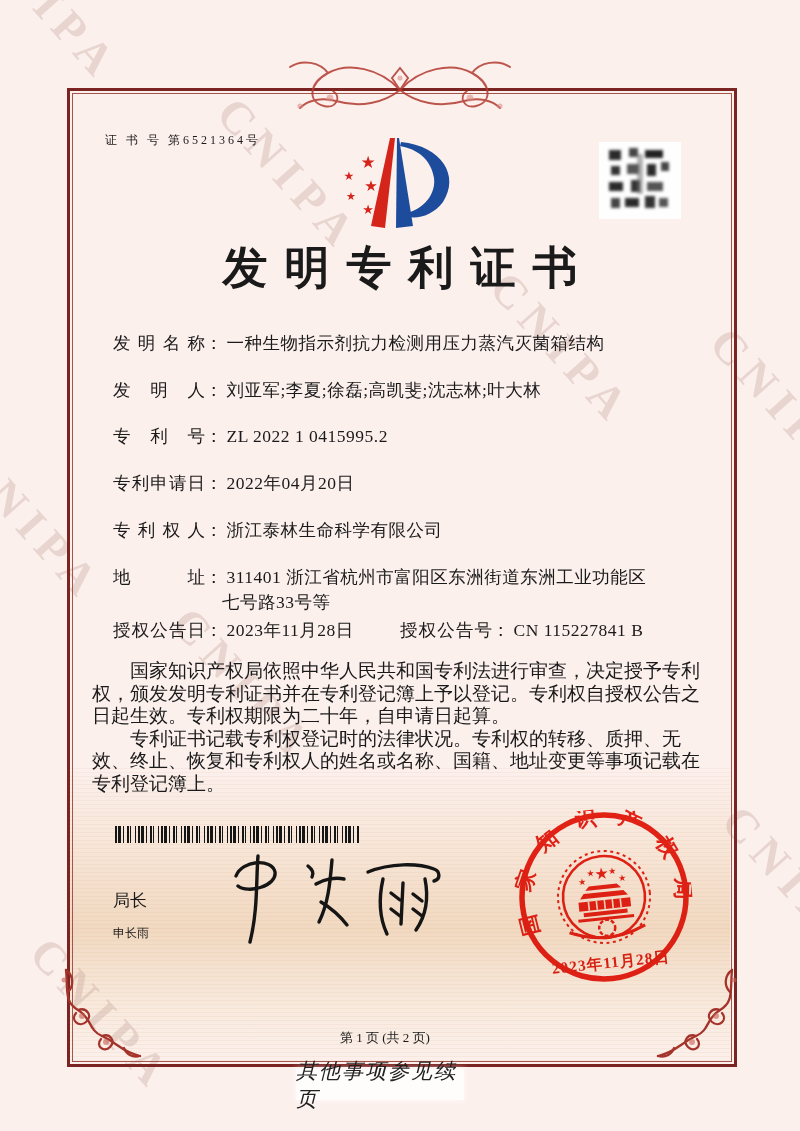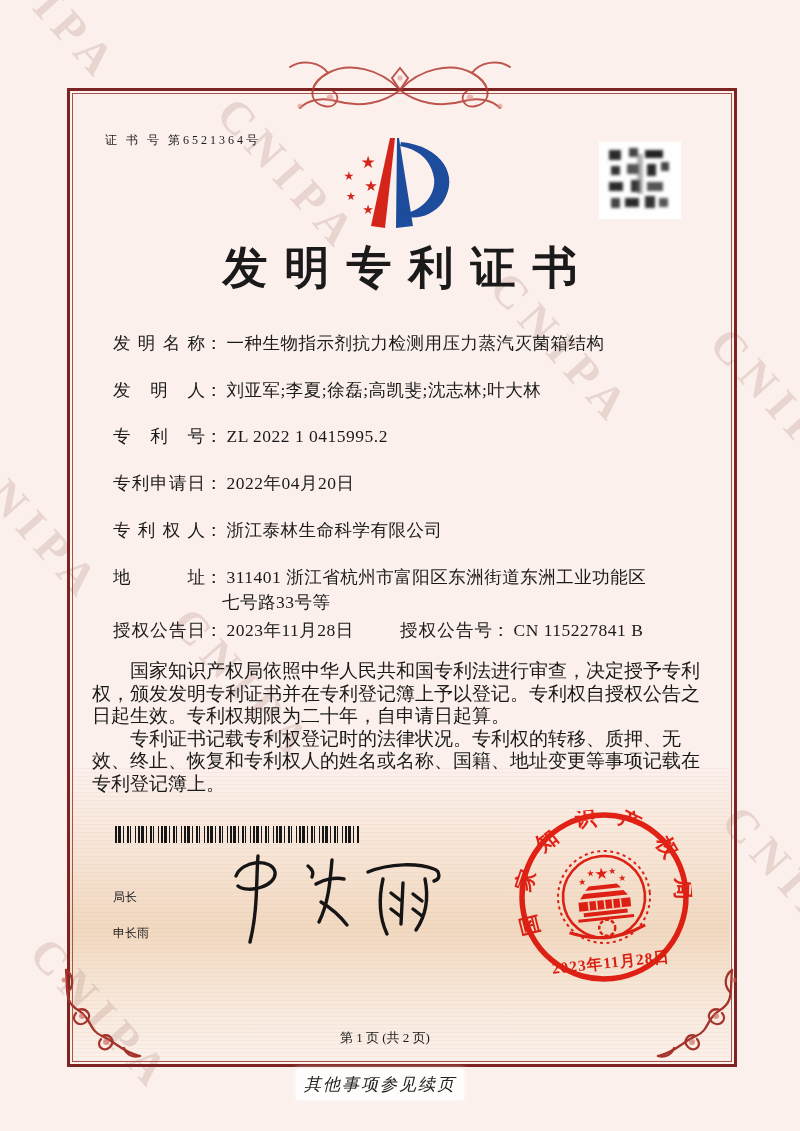--- a/index.html
+++ b/index.html
@@ -56,38 +56,38 @@
   .barcode{left:115px;top:826px;width:244px;height:17px;z-index:4;
     background:repeating-linear-gradient(90deg,
       #161616 0 2px, transparent 2px 3px,
       #161616 3px 6px, transparent 6px 8px,
       #161616 8px 9px,  transparent 9px 12px,
       #161616 12px 14px, transparent 14px 15px,
       #161616 15px 16px, transparent 16px 20px,
       #161616 20px 21px, transparent 21px 23px);}
 
   
-  .signer-title{left:113px;top:889px;font-size:12px;z-index:4;
+  .signer-title{left:113px;top:889px;font-size:17px;z-index:4;
                 font-family:"Liberation Sans","DejaVu Sans",sans-serif;}
   .signer-name{left:113px;top:925px;font-size:12px;z-index:4;
                font-family:"Liberation Sans","DejaVu Sans",sans-serif;}
   .signature{left:220px;top:848px;z-index:4;}
 
   
   .seal{left:516px;top:809px;width:176px;height:176px;z-index:5;
         transform:rotate(-6deg);mix-blend-mode:multiply;opacity:0.95;}
   .seal-date{position:absolute;left:0;top:144px;width:100%;text-align:center;
              font-size:15.5px;font-weight:bold;color:#e01808;letter-spacing:1px;}
 
   
   .page-footer{left:0;top:1029px;width:770px;text-align:center;font-size:13px;z-index:4;}
   .note-strip{left:296px;top:1069px;width:168px;height:31px;background:#fffdfb;
               box-shadow:0 0 6px rgba(255,255,255,0.9);z-index:4;
               display:flex;align-items:center;justify-content:center;}
-  .note-text{font-size:17px;font-style:italic;letter-spacing:2px;color:#222;}
+  .note-text{font-size:21px;font-style:italic;letter-spacing:2px;color:#222;}
 </style>
 </head>
 <body>
 
 <span class="wm" style="left:-45px;top:-22px">CNIPA</span>
 <span class="wm" style="left:195px;top:148px">CNIPA</span>
 <span class="wm" style="left:468px;top:322px">CNIPA</span>
 <span class="wm" style="left:688px;top:378px">CNIPA</span>
 <span class="wm" style="left:-62px;top:498px">CNIPA</span>
 <span class="wm" style="left:150px;top:658px">CNIPA</span>

